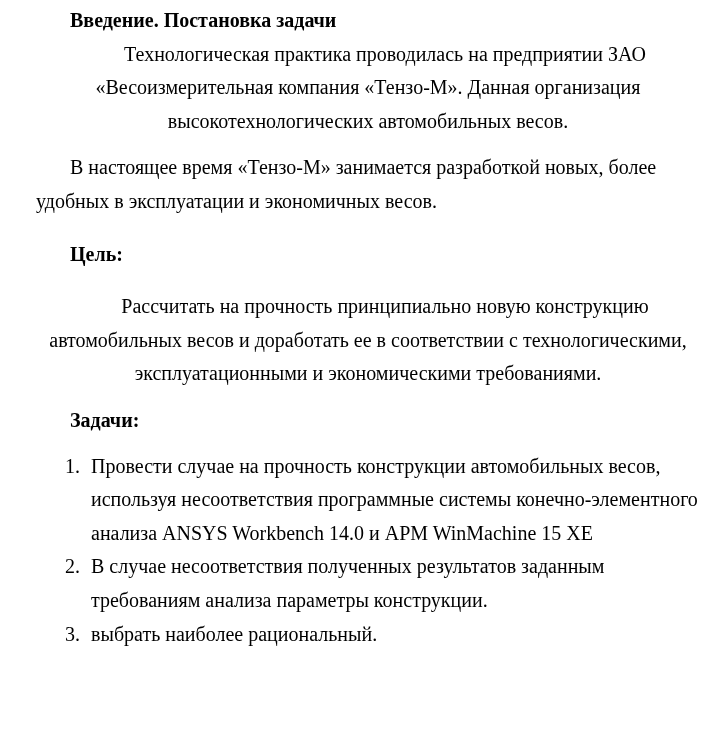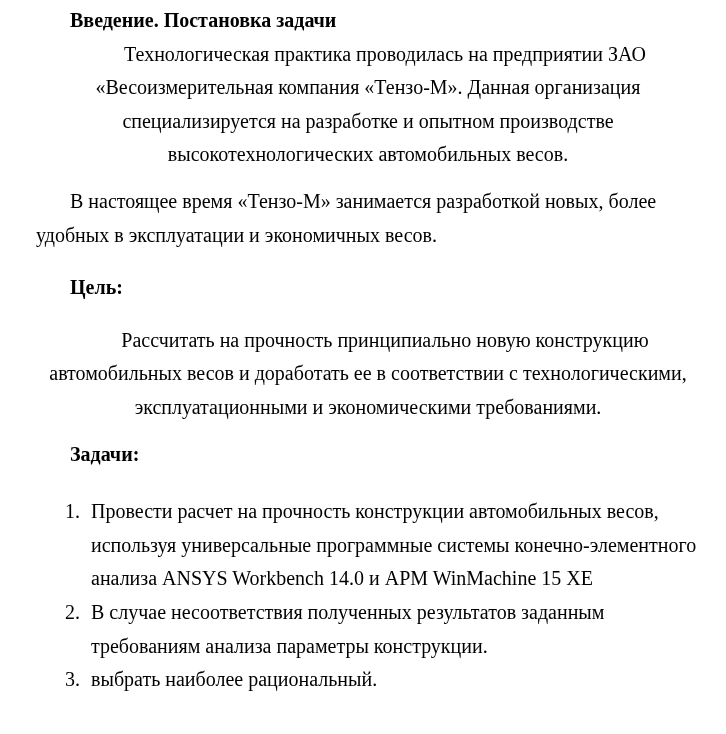--- a/index.html
+++ b/index.html
@@ -23,21 +23,21 @@
     height: 734px;
     padding: 4px 26px 0 36px;
     background: #ffffff;
     border-radius: 20px;
   }
   .block { margin: 0; }
   .line { white-space: nowrap; }
   .indent { padding-left: 34px; }
   .bold { font-weight: bold; }
   .mb13 { margin-bottom: 13px; text-align: center; }
-  .mb16 { margin-bottom: 24px; }
+  .mb16 { margin-bottom: 12px; }
   .mb19 { margin-bottom: 19px; }
   .list-item {
     position: relative;
     padding-left: 55px;
   }
   .list-item .marker {
     position: absolute;
     left: 29px;
     top: 0;
     line-height: 33.6px;
@@ -48,21 +48,20 @@
 
 <div class="page">
 
   <div class="block">
     <div class="line indent bold">Введение. Постановка задачи</div>
   </div>
 
   <div class="block mb13">
     <div class="line indent">Технологическая практика проводилась на предприятии ЗАО</div>
     <div class="line">«Весоизмерительная компания «Тензо-М». Данная организация</div>
-    <div class="line">специализируется на разработке и опытном производстве</div>
     <div class="line">высокотехнологических автомобильных весов.</div>
   </div>
 
   <div class="block mb19">
     <div class="line indent">В настоящее время «Тензо-М» занимается разработкой новых, более</div>
     <div class="line">удобных в эксплуатации и экономичных весов.</div>
   </div>
 
   <div class="block mb19">
     <div class="line indent bold">Цель:</div>
@@ -73,22 +72,22 @@
     <div class="line">автомобильных весов и доработать ее в соответствии с технологическими,</div>
     <div class="line">эксплуатационными и экономическими требованиями.</div>
   </div>
 
   <div class="block mb16">
     <div class="line indent bold">Задачи:</div>
   </div>
 
   <div class="block list-item">
     <span class="marker">1.</span>
-    <div class="line">Провести расчет на прочность конструкции автомобильных весов,</div>
-    <div class="line">используя универсальные программные системы конечно-элементного</div>
+    <div class="line">Провести случае на прочность конструкции автомобильных весов,</div>
+    <div class="line">используя несоответствия программные системы конечно-элементного</div>
     <div class="line">анализа ANSYS Workbench 14.0 и APM WinMachine 15 XE</div>
   </div>
 
   <div class="block list-item">
     <span class="marker">2.</span>
     <div class="line">В случае несоответствия полученных результатов заданным</div>
     <div class="line">требованиям анализа параметры конструкции.</div>
   </div>
 
   <div class="block list-item">

